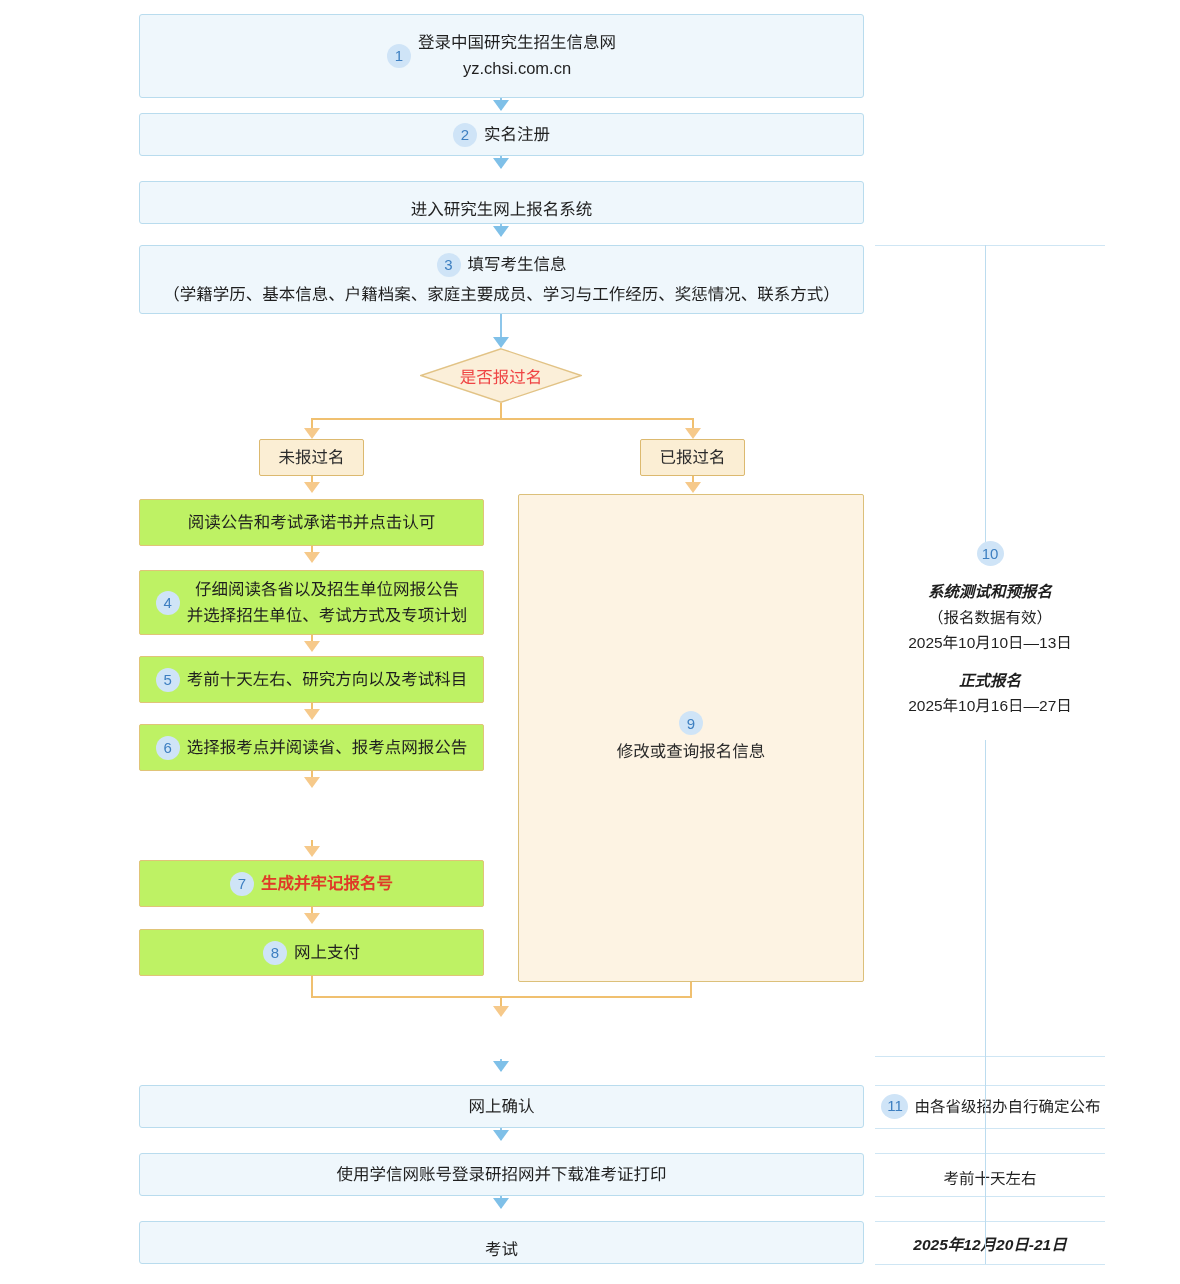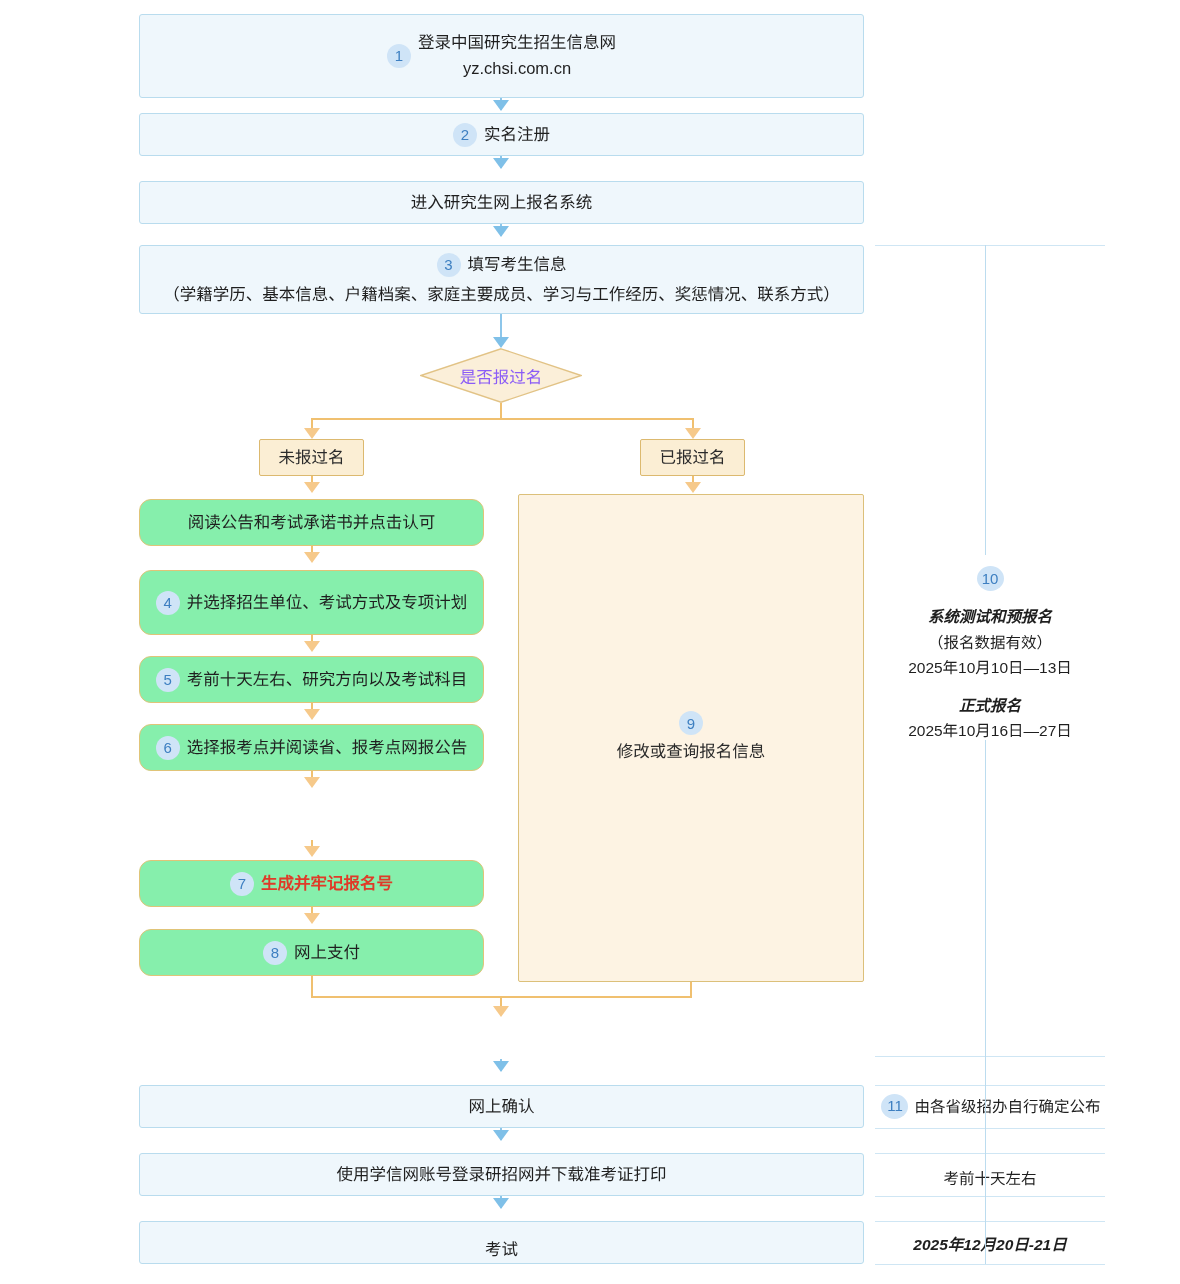--- a/index.html
+++ b/index.html
@@ -33,23 +33,23 @@
   .node .txt { display: block; }
 
   .blue-box {
     background: #eff7fc;
     border: 1px solid #b9dcee;
     border-radius: 3px;
     font-size: 16.5px;
     color: #1f1f1f;
   }
   .orange-box {
-    background: #86efac;
+    background: #bef264;
     border: 1px solid #e0c478;
-    border-radius: 12px;
+    border-radius: 2px;
     font-size: 16.5px;
     color: #1f1f1f;
   }
   .branch-box {
     background: #fbeed4;
     border: 1px solid #dcb96f;
     border-radius: 2px;
     font-size: 16.5px;
   }
   .big-box {
@@ -116,21 +116,21 @@
     align-items: center;
     justify-content: center;
   }
   .diamond-shape {
     position: absolute;
     inset: 0;
   }
   .diamond-label {
     position: relative;
     font-size: 16.5px;
-    color: #8b5cf6;
+    color: #ef4444;
     z-index: 2;
   }
 
   
   .panel-vline {
     position: absolute;
     width: 1px;
     background: #bcdcef;
   }
   .panel-hline {
@@ -169,21 +169,21 @@
 
   <div class="node blue-box" style="left:139px; top:113px; width:725px; height:43px;">
     <div class="row-inline">
       <span class="badge">2</span>
       <span class="txt">实名注册</span>
     </div>
   </div>
   <div class="vline blue-conn" style="left:500px; top:156px; height:12px;"></div>
   <div class="arrow blue" style="left:493px; top:158px;"></div>
 
-  <div class="node blue-box" style="left:139px; top:181px; width:725px; height:43px;">
+  <div class="node blue-box" style="left:139px; top:181px; width:725px; height:43px;align-items:flex-end;">
     <span class="txt">进入研究生网上报名系统</span>
   </div>
   <div class="vline blue-conn" style="left:500px; top:224px; height:12px;"></div>
   <div class="arrow blue" style="left:493px; top:226px;"></div>
 
   <div class="node blue-box" style="left:139px; top:245px; width:725px; height:69px; flex-direction:column; gap:4px;">
     <div class="row-inline">
       <span class="badge">3</span>
       <span class="txt">填写考生信息</span>
     </div>
@@ -222,20 +222,21 @@
   <div class="node orange-box" style="left:139px; top:499px; width:345px; height:47px;">
     <span class="txt">阅读公告和考试承诺书并点击认可</span>
   </div>
   <div class="vline orange-conn" style="left:311px; top:546px; height:12px;"></div>
   <div class="arrow orange" style="left:304px; top:552px;"></div>
 
   <div class="node orange-box" style="left:139px; top:570px; width:345px; height:65px;">
     <div class="row-inline" style="align-items:center;">
       <span class="badge">4</span>
       <span style="text-align:center;">
+        <span class="txt">仔细阅读各省以及招生单位网报公告</span>
         <span class="txt">并选择招生单位、考试方式及专项计划</span>
       </span>
     </div>
   </div>
   <div class="vline orange-conn" style="left:311px; top:635px; height:12px;"></div>
   <div class="arrow orange" style="left:304px; top:641px;"></div>
 
   <div class="node orange-box" style="left:139px; top:656px; width:345px; height:47px;">
     <div class="row-inline">
       <span class="badge">5</span>
@@ -299,21 +300,21 @@
   <div class="vline blue-conn" style="left:500px; top:1196px; height:12px;"></div>
   <div class="arrow blue" style="left:493px; top:1198px;"></div>
 
   <div class="node blue-box" style="left:139px; top:1221px; width:725px; height:43px;align-items:flex-end;">
     <span class="txt">考试</span>
   </div>
 
   <div class="panel-hline" style="left:875px; top:245px; width:230px;"></div>
   <div class="panel-vline" style="left:985px; top:245px; height:310px;"></div>
 
-  <div class="panel-text" style="left:875px; top:565px; width:230px;">
+  <div class="panel-text" style="left:875px; top:540px; width:230px;">
     <div><span class="badge wide">10</span></div>
     <div class="panel-spacer"></div>
     <div class="bold nowrap">系统测试和预报名</div>
     <div class="nowrap">（报名数据有效）</div>
     <div class="nowrap">2025年10月10日—13日</div>
     <div class="panel-spacer"></div>
     <div class="bold nowrap">正式报名</div>
     <div class="nowrap">2025年10月16日—27日</div>
   </div>
 

